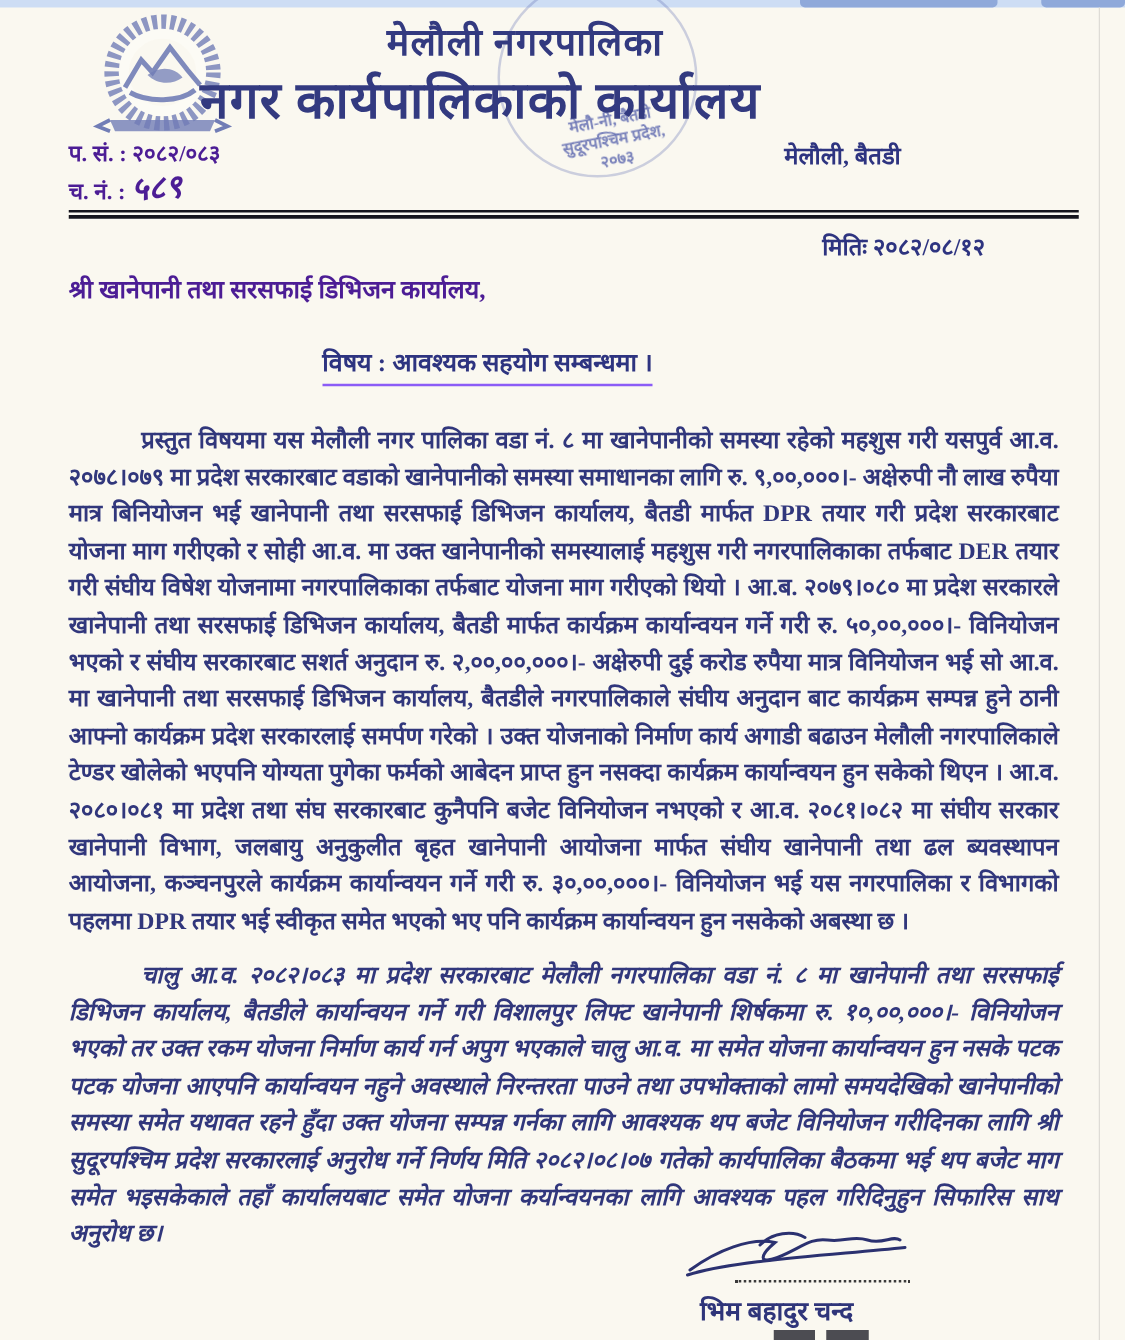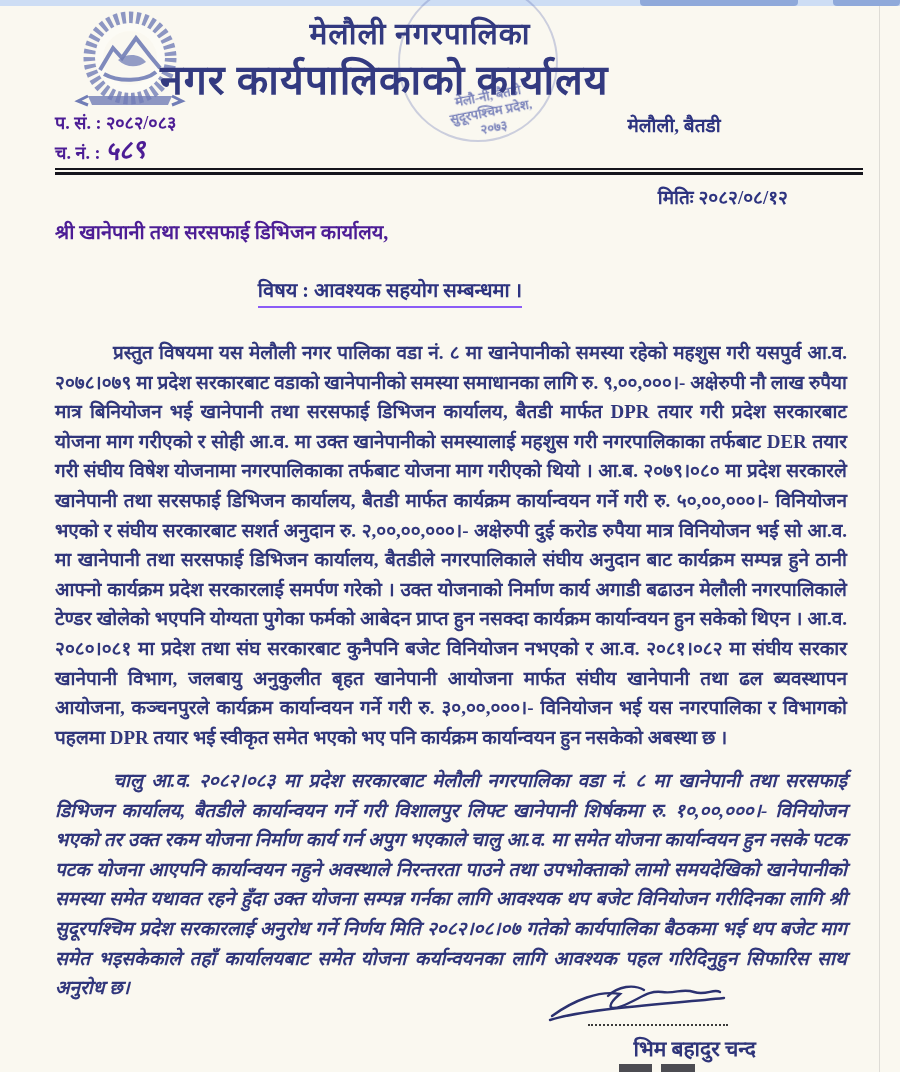--- a/index.html
+++ b/index.html
@@ -44,21 +44,21 @@
   .subject span{border-bottom:2px solid #8b5cf6;padding-bottom:5px;}
 
   .para{left:55px;width:792px;font-size:19px;line-height:29.6px;color:#31377c;
     text-align:justify;font-weight:600;}
   .para1{top:314px;text-indent:58px;margin-top:24px;}
   .para2{top:766px;text-indent:58px;font-style:italic;}
 
   
   .sig-scribble{left:548px;top:982px;}
   .dotted-line{left:588px;top:1024px;width:140px;height:0;border-bottom:2px dotted #3a3a3a;}
-  .sig-name{left:560px;top:1034px;width:196px;text-align:right;
+  .sig-name{left:560px;top:1034px;width:196px;text-align:left;
     font-size:21px;font-weight:700;color:#2f357a;}
   .cut-bar{top:1064px;height:8px;background:#4c4c52;filter:blur(0.6px);}
 
   .emblem{left:58px;top:8px;}
 </style>
 </head>
 <body>
 
 <div class="abs top-strip"></div>
 <div class="abs tab-seg" style="left:640px;width:158px;"></div>

